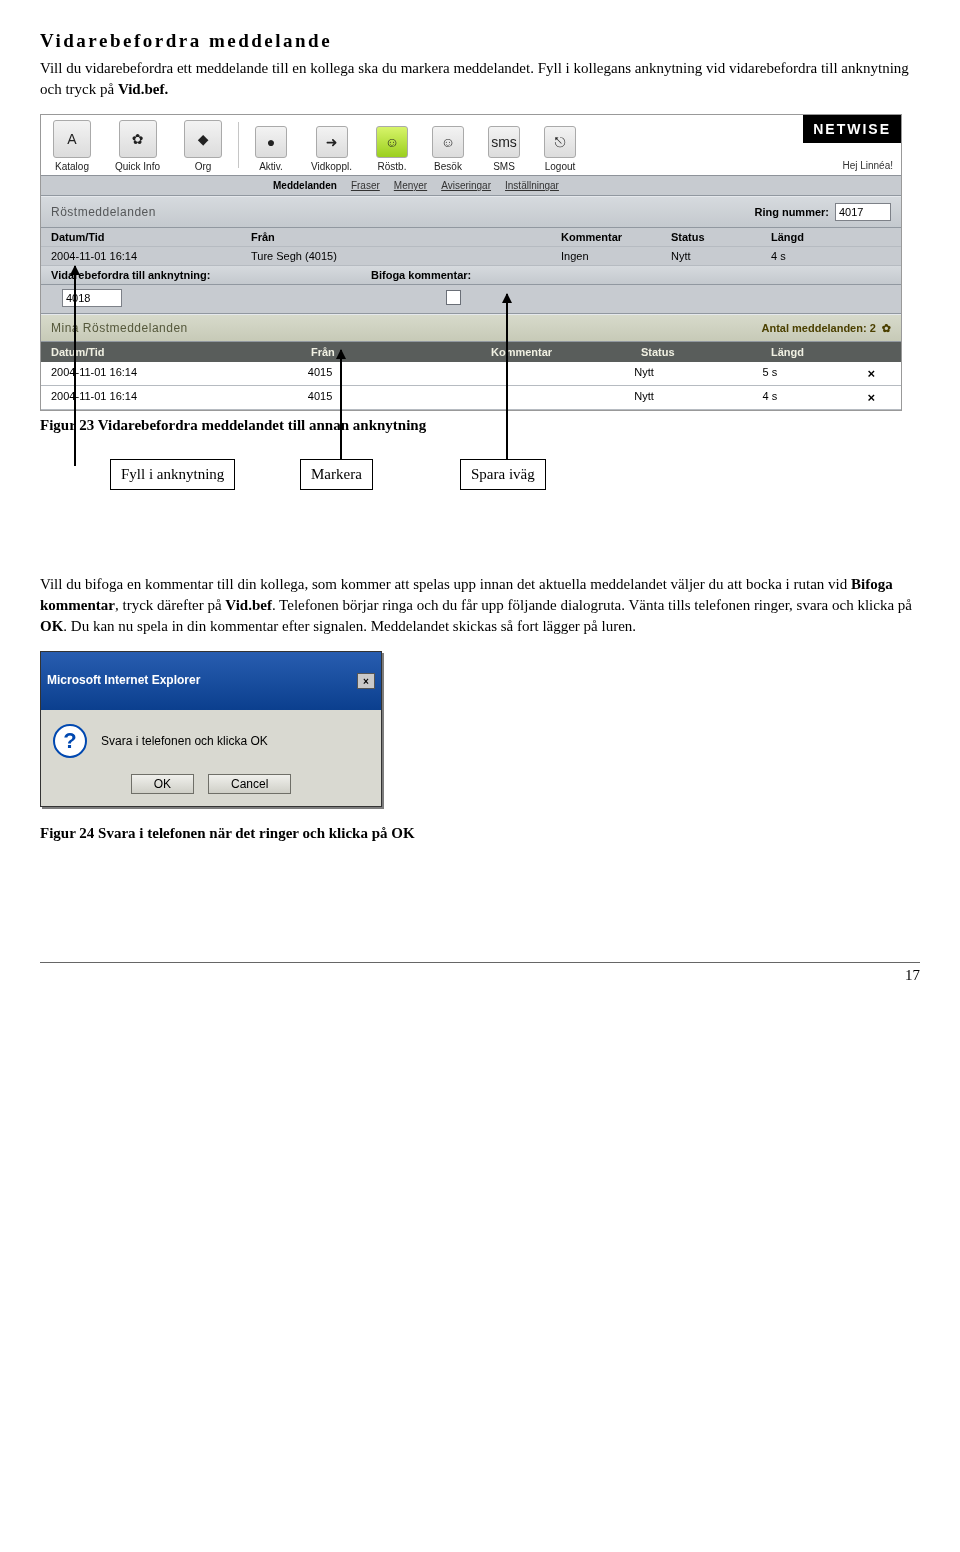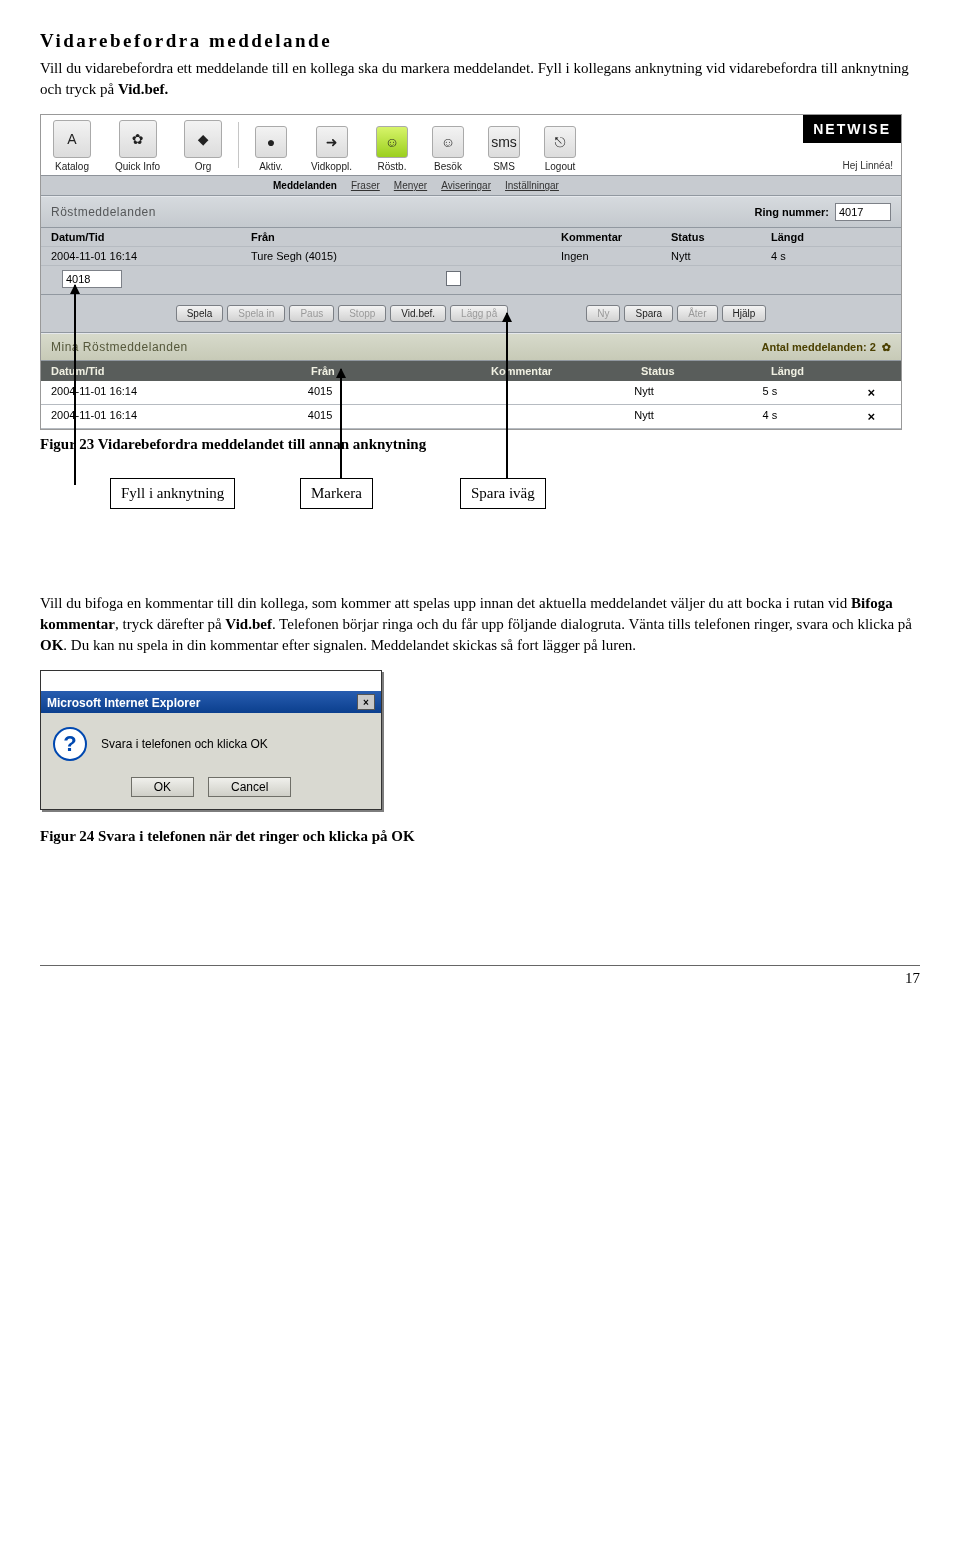--- a/index.html
+++ b/index.html
@@ -232,25 +232,24 @@
     width: 340px;
     border: 1px solid #333;
     font-family: Tahoma, sans-serif;
     margin-top: 10px;
     box-shadow: 2px 2px 0 #7d7d7d;
   }
   .iedlg .ttl {
     background: linear-gradient(#285db0,#0b3f8e);
     color: #fff;
     display: flex;
-    align-items: flex-end;
-    padding: 3px 6px;
+    align-items: flex-start;
+    padding: 21px 6px;
     font-size: 12px;
     font-weight: bold;
-    margin-top: 20px;
   }
   .iedlg .ttl .x {
     margin-left: auto;
     background: #c9c9c9;
     border: 1px solid #555;
     width: 16px; height: 14px;
     display: flex; align-items: center; justify-content: center;
     color: #000; font-size: 10px; font-weight: bold;
     cursor: pointer;
   }
@@ -365,42 +364,29 @@
   </div>
 
   <div class="datarow">
     <div class="c-dt">2004-11-01 16:14</div>
     <div class="c-from">Ture Segh (4015)</div>
     <div class="c-kom">Ingen</div>
     <div class="c-st">Nytt</div>
     <div class="c-len">4 s</div>
   </div>
 
+  <div class="fwdrow">
+    <div class="fwd-a">Vidarebefordra till anknytning:</div>
+    <div class="fwd-b">Bifoga kommentar:</div>
+  </div>
   <div class="fwdinputs">
     <div class="a"><input class="txtin" style="width: 52px;" value="4018"></div>
     <div class="b"><span class="chk"></span></div>
   </div>
 
-  <div class="btnbar">
-    <div class="grp">
-      <span class="btn">Spela</span>
-      <span class="btn dis">Spela in</span>
-      <span class="btn dis">Paus</span>
-      <span class="btn dis">Stopp</span>
-      <span class="btn">Vid.bef.</span>
-      <span class="btn dis">Lägg på</span>
-    </div>
-    <div class="spacer"></div>
-    <div class="grp">
-      <span class="btn dis">Ny</span>
-      <span class="btn">Spara</span>
-      <span class="btn dis">Åter</span>
-      <span class="btn">Hjälp</span>
-    </div>
-  </div>
 
   <div class="sbar mina">
     <span class="stitle">Mina Röstmeddelanden</span>
     <span class="right">
       <span>Antal meddelanden: 2</span>
       <span>✿</span>
     </span>
   </div>
   <div class="darkbar mmsg">
     <div class="c-dt">Datum/Tid</div>

